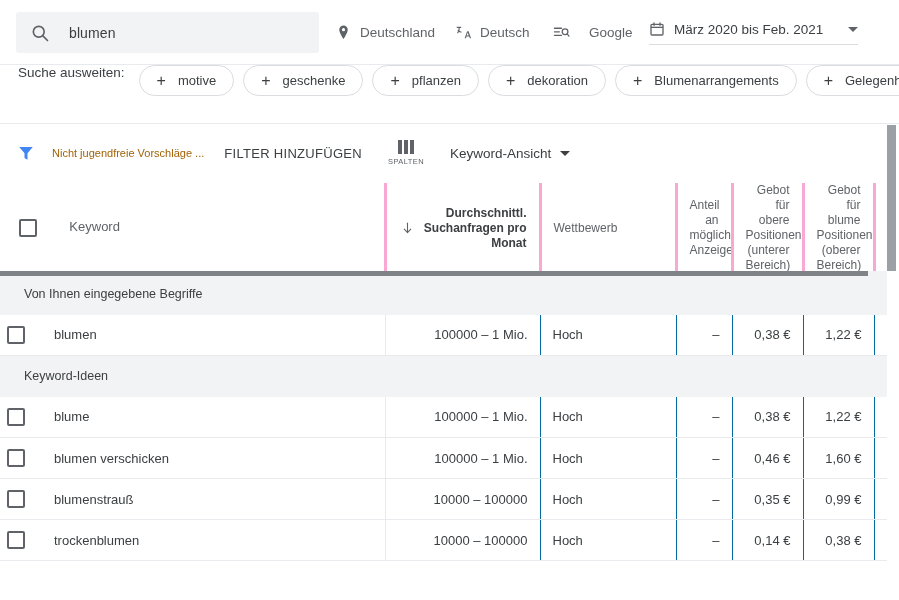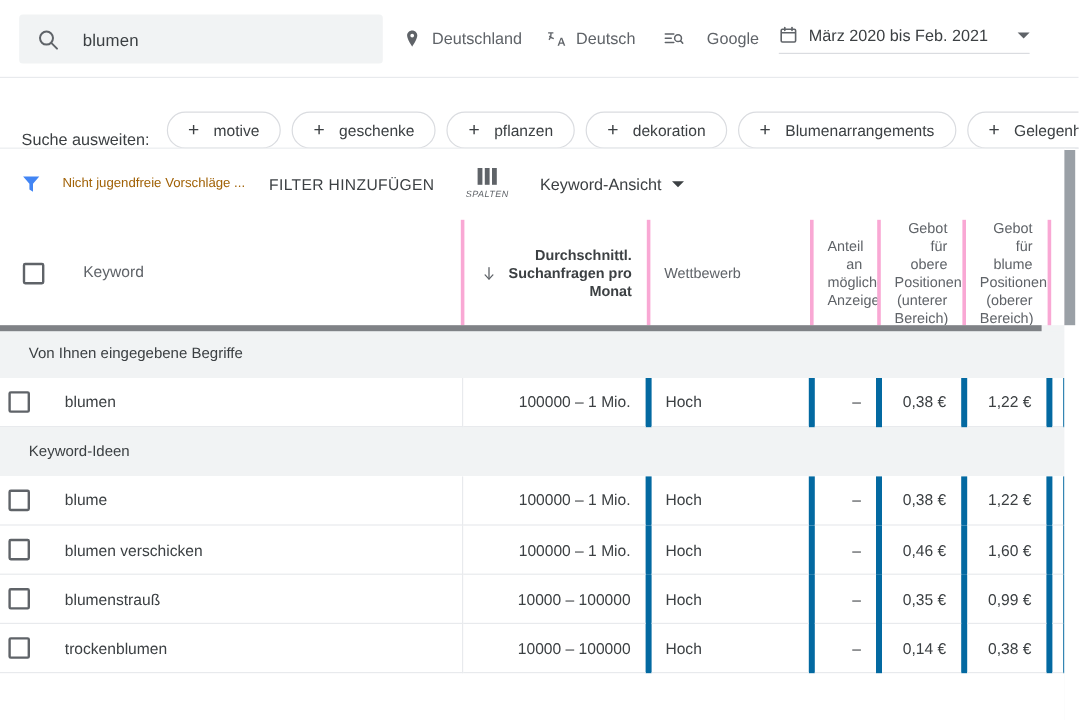--- a/index.html
+++ b/index.html
@@ -50,21 +50,21 @@
     border-right: 5px solid transparent;
     border-top: 5px solid #5f6368;
   }
   .topbar-sep {
     position: absolute; top: 64px; left: 0; width: 899px; height: 1px; background: #e8eaed;
   }
 
   
   .chiprow {
     position: absolute; top: 65px; left: 0; width: 899px; height: 59px;
-    display: flex; align-items: flex-end; background: #fff;
+    display: flex; align-items: flex-start; background: #fff;
     padding-left: 18px; overflow: hidden; white-space: nowrap;
   }
   .chiprow-label { font-size: 13.5px; color: #3c4043; margin-right: 14px; flex: none; }
   .chip {
     display: inline-flex; align-items: center;
     height: 31px; padding: 0 17px;
     border: 1px solid #dadce0; border-radius: 16px;
     font-size: 13px; color: #3c4043;
     margin-right: 9px; flex: none; background:#fff;
   }
@@ -85,21 +85,21 @@
   .add-filter {
     font-size: 13px; color: #3c4043; font-weight: 500; letter-spacing: .3px;
     margin-left: 20px; flex:none;
   }
   .idea-count {
     font-size: 13.5px; color: #9aa0a6; margin-left: 23px;
     width: 240px; overflow:hidden; text-overflow: ellipsis; white-space: nowrap; flex:none;
   }
   .columns-btn {
     margin-left: 16px; width: 56px; display:flex; flex-direction:column;
-    align-items:center; justify-content:center; flex:none;font-style:italic;
+    align-items:center; justify-content:center; flex:none;
   }
   .col-bars { display:flex; gap:2px; }
   .col-bars i { display:block; width: 4px; height: 14px; background:#5f6368; }
   .col-label { font-size: 7.5px; color:#5f6368; letter-spacing:.4px; margin-top:3px;}
   .kwview {
     margin-left: 16px; display:flex; align-items:center; font-size: 13.5px; color:#3c4043; flex:none;
   }
   .kwview .caret {
     margin-left: 9px; width: 0; height: 0;
     border-left: 5px solid transparent; border-right: 5px solid transparent;
@@ -135,21 +135,21 @@
   col.c-bidhi { width: 71px; }
   col.c-acct  { width: 14px; }
 
   .cb {
     width: 18px; height: 18px; border: 2px solid #5f6368; border-radius: 2px;
     display: inline-block; vertical-align: middle; background:#fff;
   }
   th .cb { margin-left: 7px; }
   .kwcell-inner { display:flex; align-items:center; }
   .kwcell-inner .cb { margin-left: 7px; margin-right: 29px; flex:none;}
-  tbody td { height: 41px; font-size: 13px; color: #3c4043; border-right: 5px solid #0369a1; padding: 0 12px;}
+  tbody td { height: 41px; font-size: 13px; color: #3c4043; border-right: 1px solid #0369a1; padding: 0 12px;}
   tbody td.num { text-align: right; }
   tbody td.kw { border-right: 1px solid #e8eaed; padding: 0; }
   tr.grouprow td {
     background: #f1f3f4; height: 41px; font-size: 12.5px; color: #3c4043;
     padding-left: 24px; border-right: none; border-bottom: none;
   }
 
   
   .hscroll {
     position: absolute; top: 271px; left: 0; width: 888px; height: 5px;

